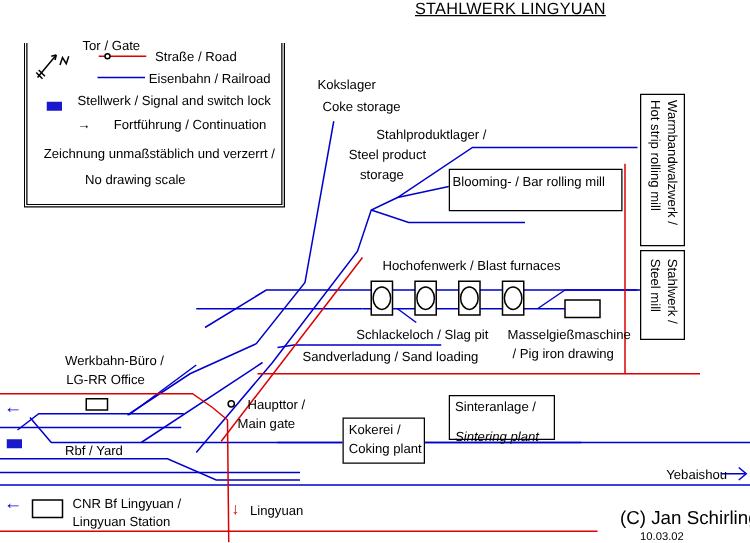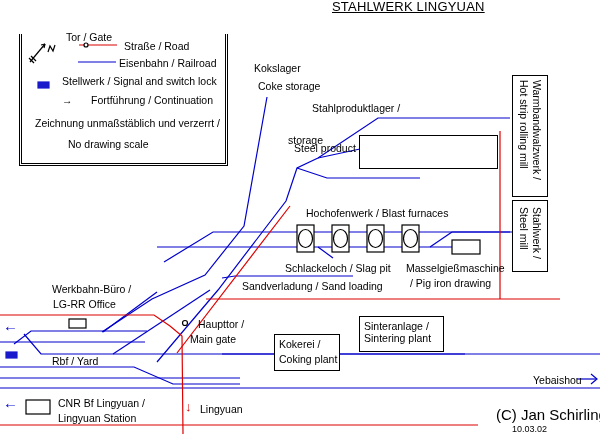--- a/index.html
+++ b/index.html
@@ -107,22 +107,22 @@
 <span class="lbl" style="left:124px;top:40px;">Straße / Road</span>
 <span class="lbl" style="left:119px;top:57px;">Eisenbahn / Railroad</span>
 <span class="lbl" style="left:62px;top:75px;">Stellwerk / Signal and switch lock</span>
 <span class="lbl" style="left:62px;top:94px;">→</span>
 <span class="lbl" style="left:91px;top:94px;">Fortführung / Continuation</span>
 <span class="lbl u" style="left:35px;top:117px;">Zeichnung unmaßstäblich und verzerrt /</span>
 <span class="lbl u" style="left:68px;top:138px;">No drawing scale</span>
 
 <span class="lbl" style="left:254px;top:62px;">Kokslager</span>
 <span class="lbl" style="left:258px;top:80px;">Coke storage</span>
-<span class="lbl" style="left:312px;top:102px;">Stahlproduktlager /</span>
-<span class="lbl" style="left:294px;top:118px;margin-top:24px;">Steel product</span>
+<span class="lbl" style="left:301px;top:102px;">Stahlproduktlager /</span>
+<span class="lbl" style="left:279px;top:118px;">Steel product</span>
 <span class="lbl" style="left:288px;top:134px;">storage</span>
 <span class="lbl" style="left:306px;top:207px;">Hochofenwerk / Blast furnaces</span>
 <span class="lbl" style="left:285px;top:262px;">Schlackeloch / Slag pit</span>
 <span class="lbl" style="left:406px;top:262px;">Masselgießmaschine</span>
 <span class="lbl" style="left:410px;top:277px;">/ Pig iron drawing</span>
 <span class="lbl" style="left:242px;top:280px;">Sandverladung / Sand loading</span>
 <span class="lbl" style="left:52px;top:283px;">Werkbahn-Büro /</span>
 <span class="lbl" style="left:53px;top:298px;">LG-RR Office</span>
 <span class="lbl" style="left:198px;top:318px;">Haupttor /</span>
 <span class="lbl" style="left:190px;top:333px;">Main gate</span>
@@ -132,33 +132,34 @@
 <span class="lbl" style="left:200px;top:403px;">Lingyuan</span>
 <span class="lbl" style="left:533px;top:374px;">Yebaishou</span>
 <span class="lbl" style="left:496px;top:409px;font-size:15px;">(C) Jan Schirling</span>
 <span class="lbl" style="left:512px;top:423px;font-size:9px;">10.03.02</span>
 
 <span class="lbl" style="left:3px;top:320px;color:#0000cc;font-size:15px;">←</span>
 <span class="lbl" style="left:3px;top:397px;color:#0000cc;font-size:15px;">←</span>
 <span class="lbl" style="left:185px;top:401px;color:#dd0000;font-size:13px;">↓</span>
 
 <div class="box" style="left:359px;top:135px;width:133px;height:30px;padding:1px 2px;">
+  <span class="lbl" style="margin-top:3px;">Blooming- / Bar rolling mill</span>
 </div>
 <div class="box" style="left:512px;top:75px;width:34px;height:120px;">
   <div style="display:flex;flex-direction:row-reverse;justify-content:center;padding-top:4px;">
     <span class="vert">Warmbandwalzwerk /</span>
     <span class="vert">Hot strip rolling mill</span>
   </div>
 </div>
 <div class="box" style="left:512px;top:200px;width:34px;height:70px;">
   <div style="display:flex;flex-direction:row-reverse;justify-content:center;padding-top:6px;">
     <span class="vert">Stahlwerk /</span>
     <span class="vert">Steel mill</span>
   </div>
 </div>
 <div class="box" style="left:274px;top:334px;width:56px;height:33px;padding:1px 4px;">
   <span class="lbl" style="margin-top:2px;">Kokerei /</span>
   <span class="lbl" style="margin-top:3px;">Coking plant</span>
 </div>
 <div class="box" style="left:359px;top:316px;width:75px;height:32px;padding:1px 4px;">
   <span class="lbl" style="margin-top:2px;">Sinteranlage /</span>
-  <span class="lbl" style="margin-top:0;">Sintering plant</span>
+  <span class="lbl" style="margin-top:12px;font-style:italic;">Sintering plant</span>
 </div>
 
 </body></html>

